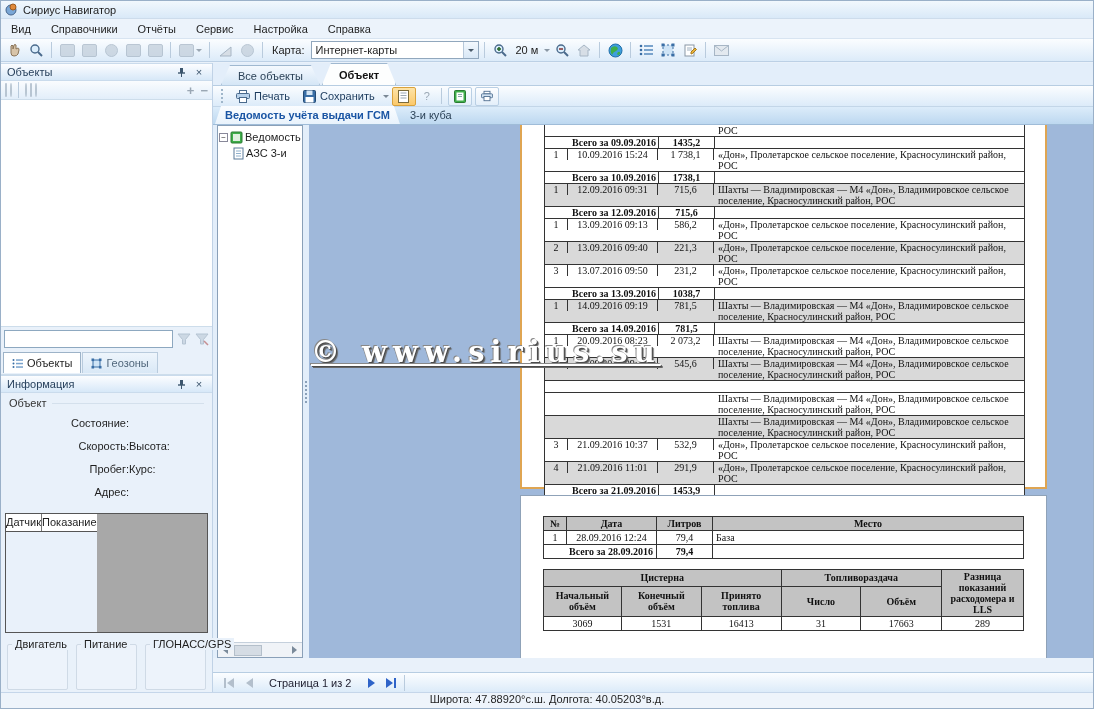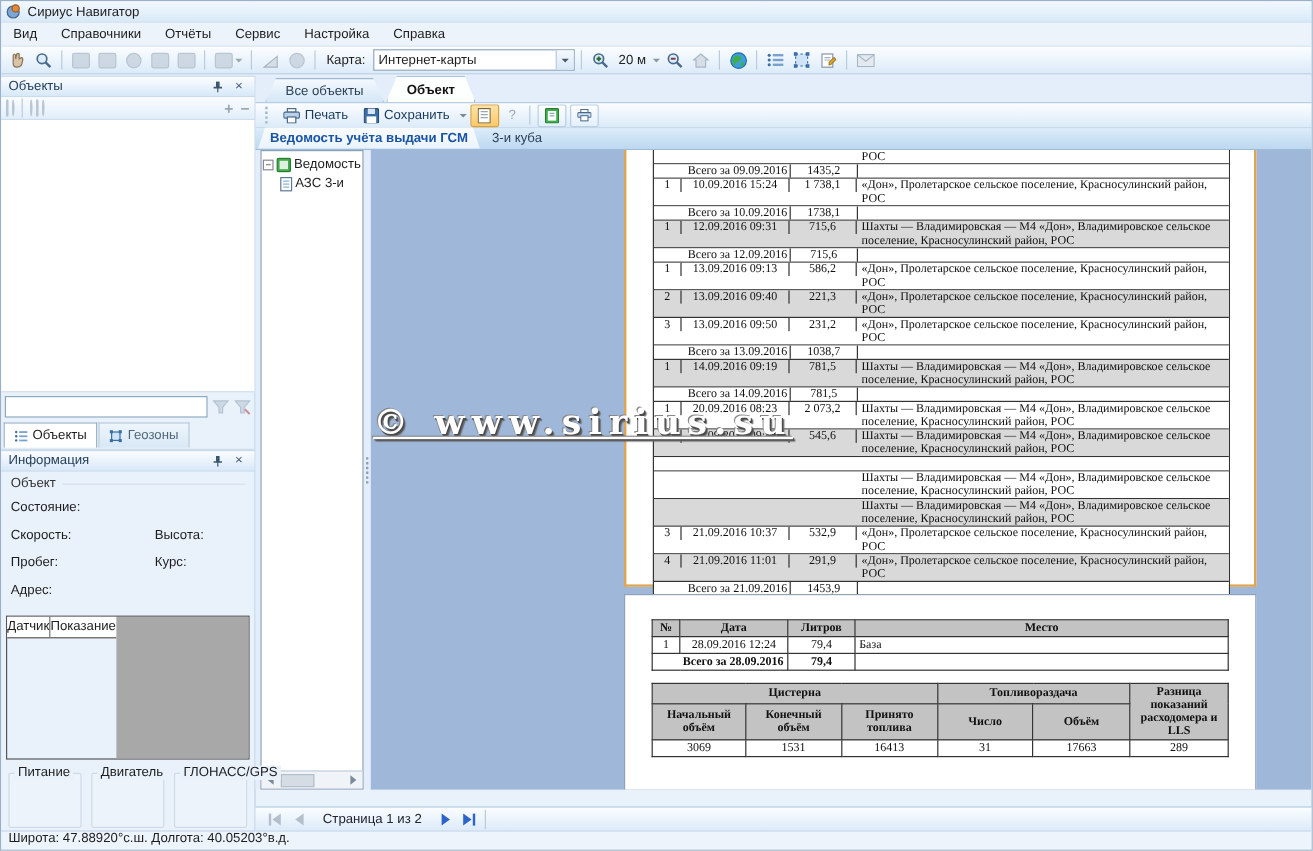--- a/index.html
+++ b/index.html
@@ -41,21 +41,21 @@
   .filterrow { height:23px; display:flex; align-items:center; gap:4px; padding:2px 3px; }
   .filterrow input { flex:1; height:18px; border:1px solid #8da8c0; background:#fff; font:11px "Liberation Sans",sans-serif; padding:0 3px; }
   .funnel { width:14px; height:14px; opacity:.6; }
   .ltabs { height:25px; display:flex; align-items:flex-start; padding:2px 2px 0; gap:1px; border-bottom:1px solid #cdddeb; }
   .ltab { height:21px; display:flex; align-items:center; gap:4px; padding:0 8px; border:1px solid #b9cbdd; border-bottom:none; background:linear-gradient(#eef5fc,#d9e8f6); color:#51677c; }
   .ltab.active { background:#fff; color:#1e1e1e; border-color:#9db3c8; }
   .tabico { width:11px; height:11px; }
   .infobody { padding:4px 8px 2px; }
   .grpline { display:flex; align-items:center; color:#333; margin-bottom:8px; }
   .grpline::after { content:""; flex:1; height:1px; background:#d4e0ec; margin-left:6px; }
-  .frow { display:flex; margin-bottom:11px; }
+  .frow { display:flex; margin-bottom:11px;text-align:right; }
   .frow .f1 { width:120px; }
   .senswrap { margin:2px 4px; border:1px solid #555; height:120px; display:flex; flex-direction:row; }
   .senshead { height:18px; display:flex; background:#fff; border-bottom:1px solid #555; }
   .senshead div { flex:1; text-align:center; padding-top:2px; }
   .senshead div:first-child { border-right:1px solid #777; }
   .sensbody { flex:1; background:#a8a8a8; }
   .indics { display:flex; gap:8px; padding:4px 6px 2px; }
   .fieldset { flex:1; border:1px solid #cfdae6; border-radius:2px; height:46px; position:relative; margin-top:5px; background:#edf3fb; }
   .fieldset .legend { position:absolute; top:-7px; left:4px; background:#e9f1fa; padding:0 3px; }
   
@@ -97,22 +97,22 @@
   
   .rtable { position:absolute; left:22px; top:0; width:481px; border-left:1px solid #333; border-right:1px solid #333;
     font-family:"Liberation Serif","DejaVu Serif",serif; font-size:10px; color:#111; }
   .rrow { display:flex; align-items:flex-start; border-bottom:1px solid #333; min-height:12px; background:#fff; }
   .rrow.gray { background:#d9d9d9; }
   .rrow.partial { height:11px; overflow:hidden; }
   .c-n { width:23px; border-right:1px solid #333; text-align:center; padding:0 1px; display:flex; align-items:center; justify-content:center; }
   .c-date { width:90px; border-right:1px solid #333; text-align:center; padding:0 1px; display:flex; align-items:center; justify-content:center; }
   .c-lit { width:56px; border-right:1px solid #333; text-align:center; padding:0 1px; display:flex; align-items:center; justify-content:center; }
   .c-place { flex:1; padding:0 4px; line-height:11px; }
-  .rrow.total .c-label { width:114px; border-right:1px solid #333; text-align:right; font-weight:normal; padding:0 2px; }
-  .rrow.total .c-lit { font-weight:normal; }
+  .rrow.total .c-label { width:114px; border-right:1px solid #333; text-align:right; font-weight:bold; padding:0 2px; }
+  .rrow.total .c-lit { font-weight:bold; }
   .watermark { position:absolute; left:2px; top:210px; white-space:nowrap;
     font-family:"DejaVu Serif",serif; font-weight:bold; font-size:29px; letter-spacing:6px;
     color:#fff; text-decoration:underline;
     text-shadow:1px 1px 0 #4a4a4a, 2px 2px 1px #666, -1px -1px 0 #888; }
   
   .p2t { position:absolute; left:22px; width:481px; font-family:"Liberation Serif","DejaVu Serif",serif; font-size:10px; color:#111;
     border-collapse:collapse; }
   .p2t td, .p2t th { border:1px solid #333; padding:1px 3px; text-align:center; font-weight:normal; height:13px; }
   .p2t th { background:#c3c3c3; font-weight:bold; }
   .p2t .left { text-align:left; }
@@ -120,21 +120,21 @@
   .p2t .totv { font-weight:bold; }
   
   .pagebar { height:20px; display:flex; align-items:center; gap:0; padding:0 6px;
     background:linear-gradient(#fbfdff,#dcebf9); border-top:1px solid #b7cde2;margin-top:14px; }
   .pbtn { width:20px; height:18px; display:flex; align-items:center; justify-content:center; gap:1px; border-radius:2px; }
   .pg-tri-r { width:0; height:0; border-top:5px solid transparent; border-bottom:5px solid transparent; border-left:7px solid #2e63c8; }
   .pg-tri-l { width:0; height:0; border-top:5px solid transparent; border-bottom:5px solid transparent; border-right:7px solid #b3bfcc; }
   .pg-bar { width:2px; height:10px; }
   .pg-bar.gray { background:#b3bfcc; } .pg-bar.blue { background:#2e63c8; }
   .pglabel { padding:0 10px; color:#223; }
-  .statusbar { position:absolute; left:0; right:0; bottom:0; height:16px; display:flex; align-items:flex-start; gap:16px;
+  .statusbar { position:absolute; left:0; right:0; bottom:0; height:16px; display:flex; align-items:center; gap:16px;
     padding:0 6px; background:#eef4fb; border-top:1px solid #c5d6ea;flex-direction:column; }
   svg { display:block; }
 </style>
 </head>
 <body>
 
 <div class="win">
 
   <div class="titlebar">
     <svg class="appicon" width="13" height="13" viewBox="0 0 13 13">
@@ -363,24 +363,24 @@
       </div>
       <div class="senswrap">
         <div class="senshead">
           <div>Датчик</div>
           <div>Показание</div>
         </div>
         <div class="sensbody"></div>
       </div>
       <div class="indics">
         <div class="fieldset">
+            <span class="legend">Двигатель</span>
+          </div>
+        <div class="fieldset">
             <span class="legend">Питание</span>
-          </div>
-        <div class="fieldset">
-            <span class="legend">Двигатель</span>
           </div>
         <div class="fieldset">
             <span class="legend">ГЛОНАСС/GPS</span>
           </div>
       </div>
     </div>
 
     <div class="main">
       <div class="maintabs">
         <span class="mtab">
@@ -529,21 +529,21 @@
                   <div class="c-place">«Дон», Пролетарское сельское поселение, Красносулинский район, РОС</div>
                 </div>
                 <div class="rrow gray">
                   <div class="c-n">2</div>
                   <div class="c-date">13.09.2016 09:40</div>
                   <div class="c-lit">221,3</div>
                   <div class="c-place">«Дон», Пролетарское сельское поселение, Красносулинский район, РОС</div>
                 </div>
                 <div class="rrow">
                   <div class="c-n">3</div>
-                  <div class="c-date">13.09.2016 09:50</div>
+                  <div class="c-date">13.07.2016 09:50</div>
                   <div class="c-lit">231,2</div>
                   <div class="c-place">«Дон», Пролетарское сельское поселение, Красносулинский район, РОС</div>
                 </div>
                 <div class="rrow total">
                   <div class="c-label">Всего за 13.09.2016</div>
                   <div class="c-lit">1038,7</div>
                   <div class="c-place"></div>
                 </div>
                 <div class="rrow gray">
                   <div class="c-n">1</div>

